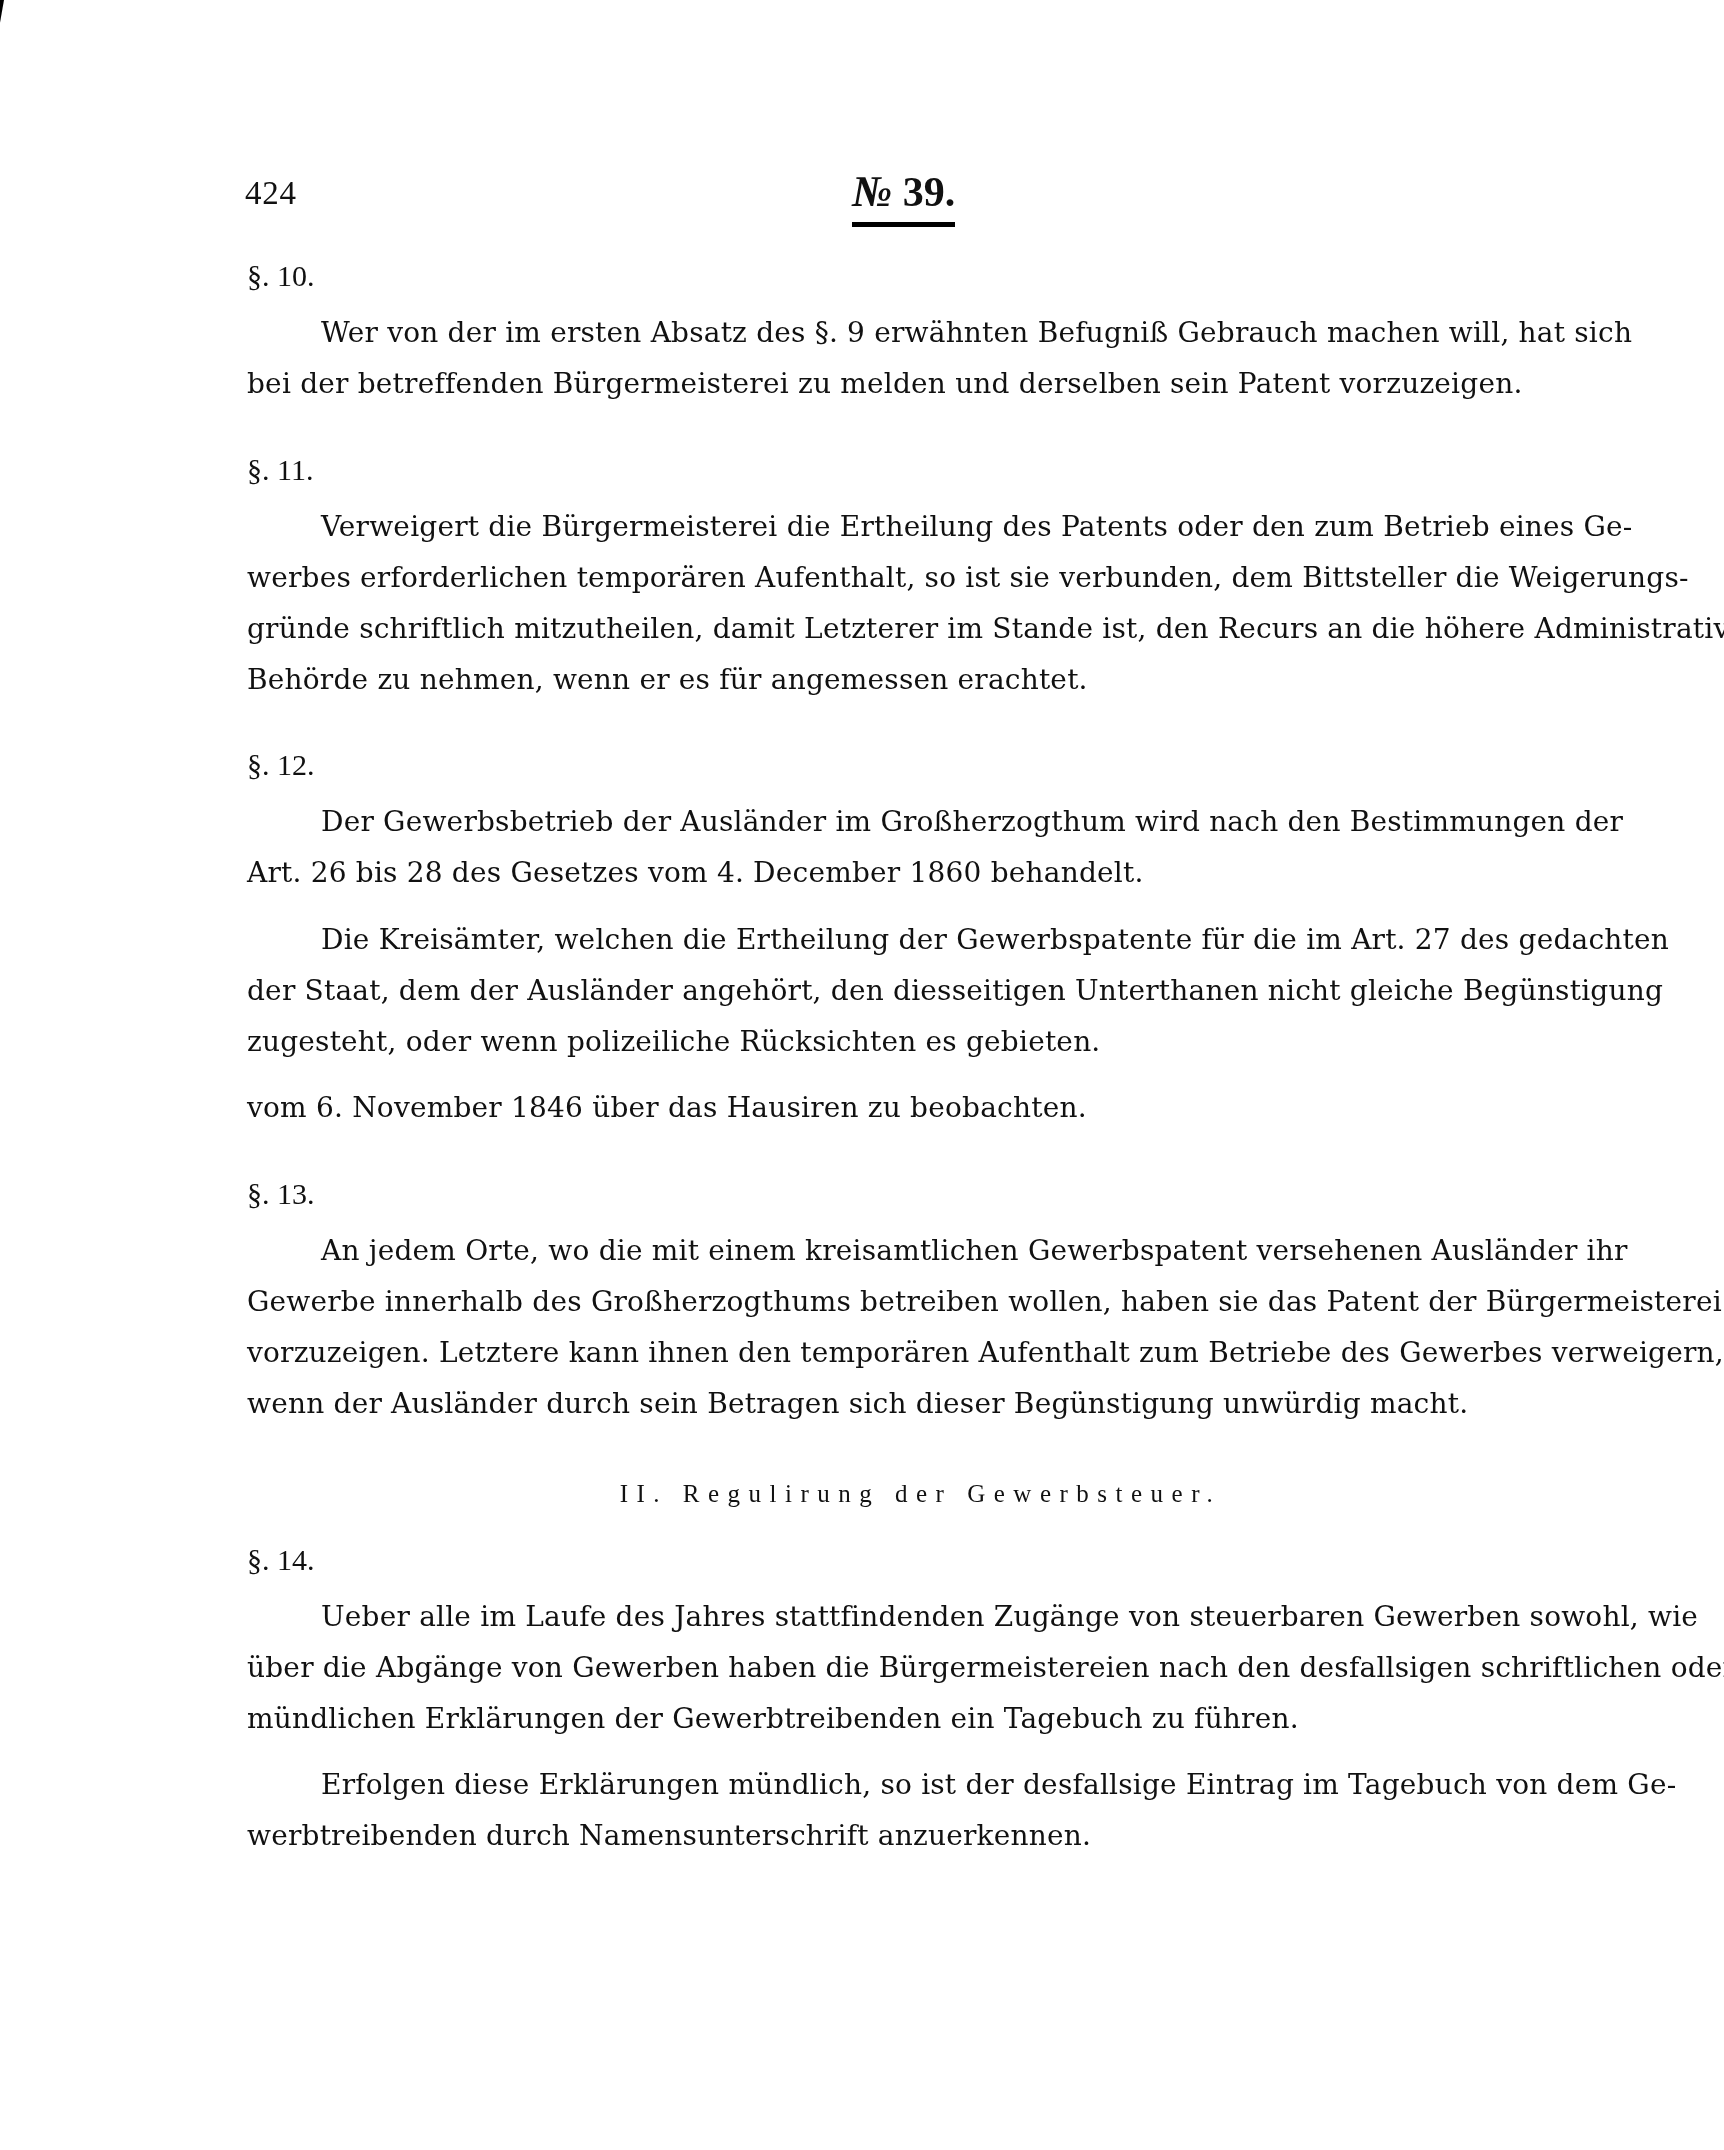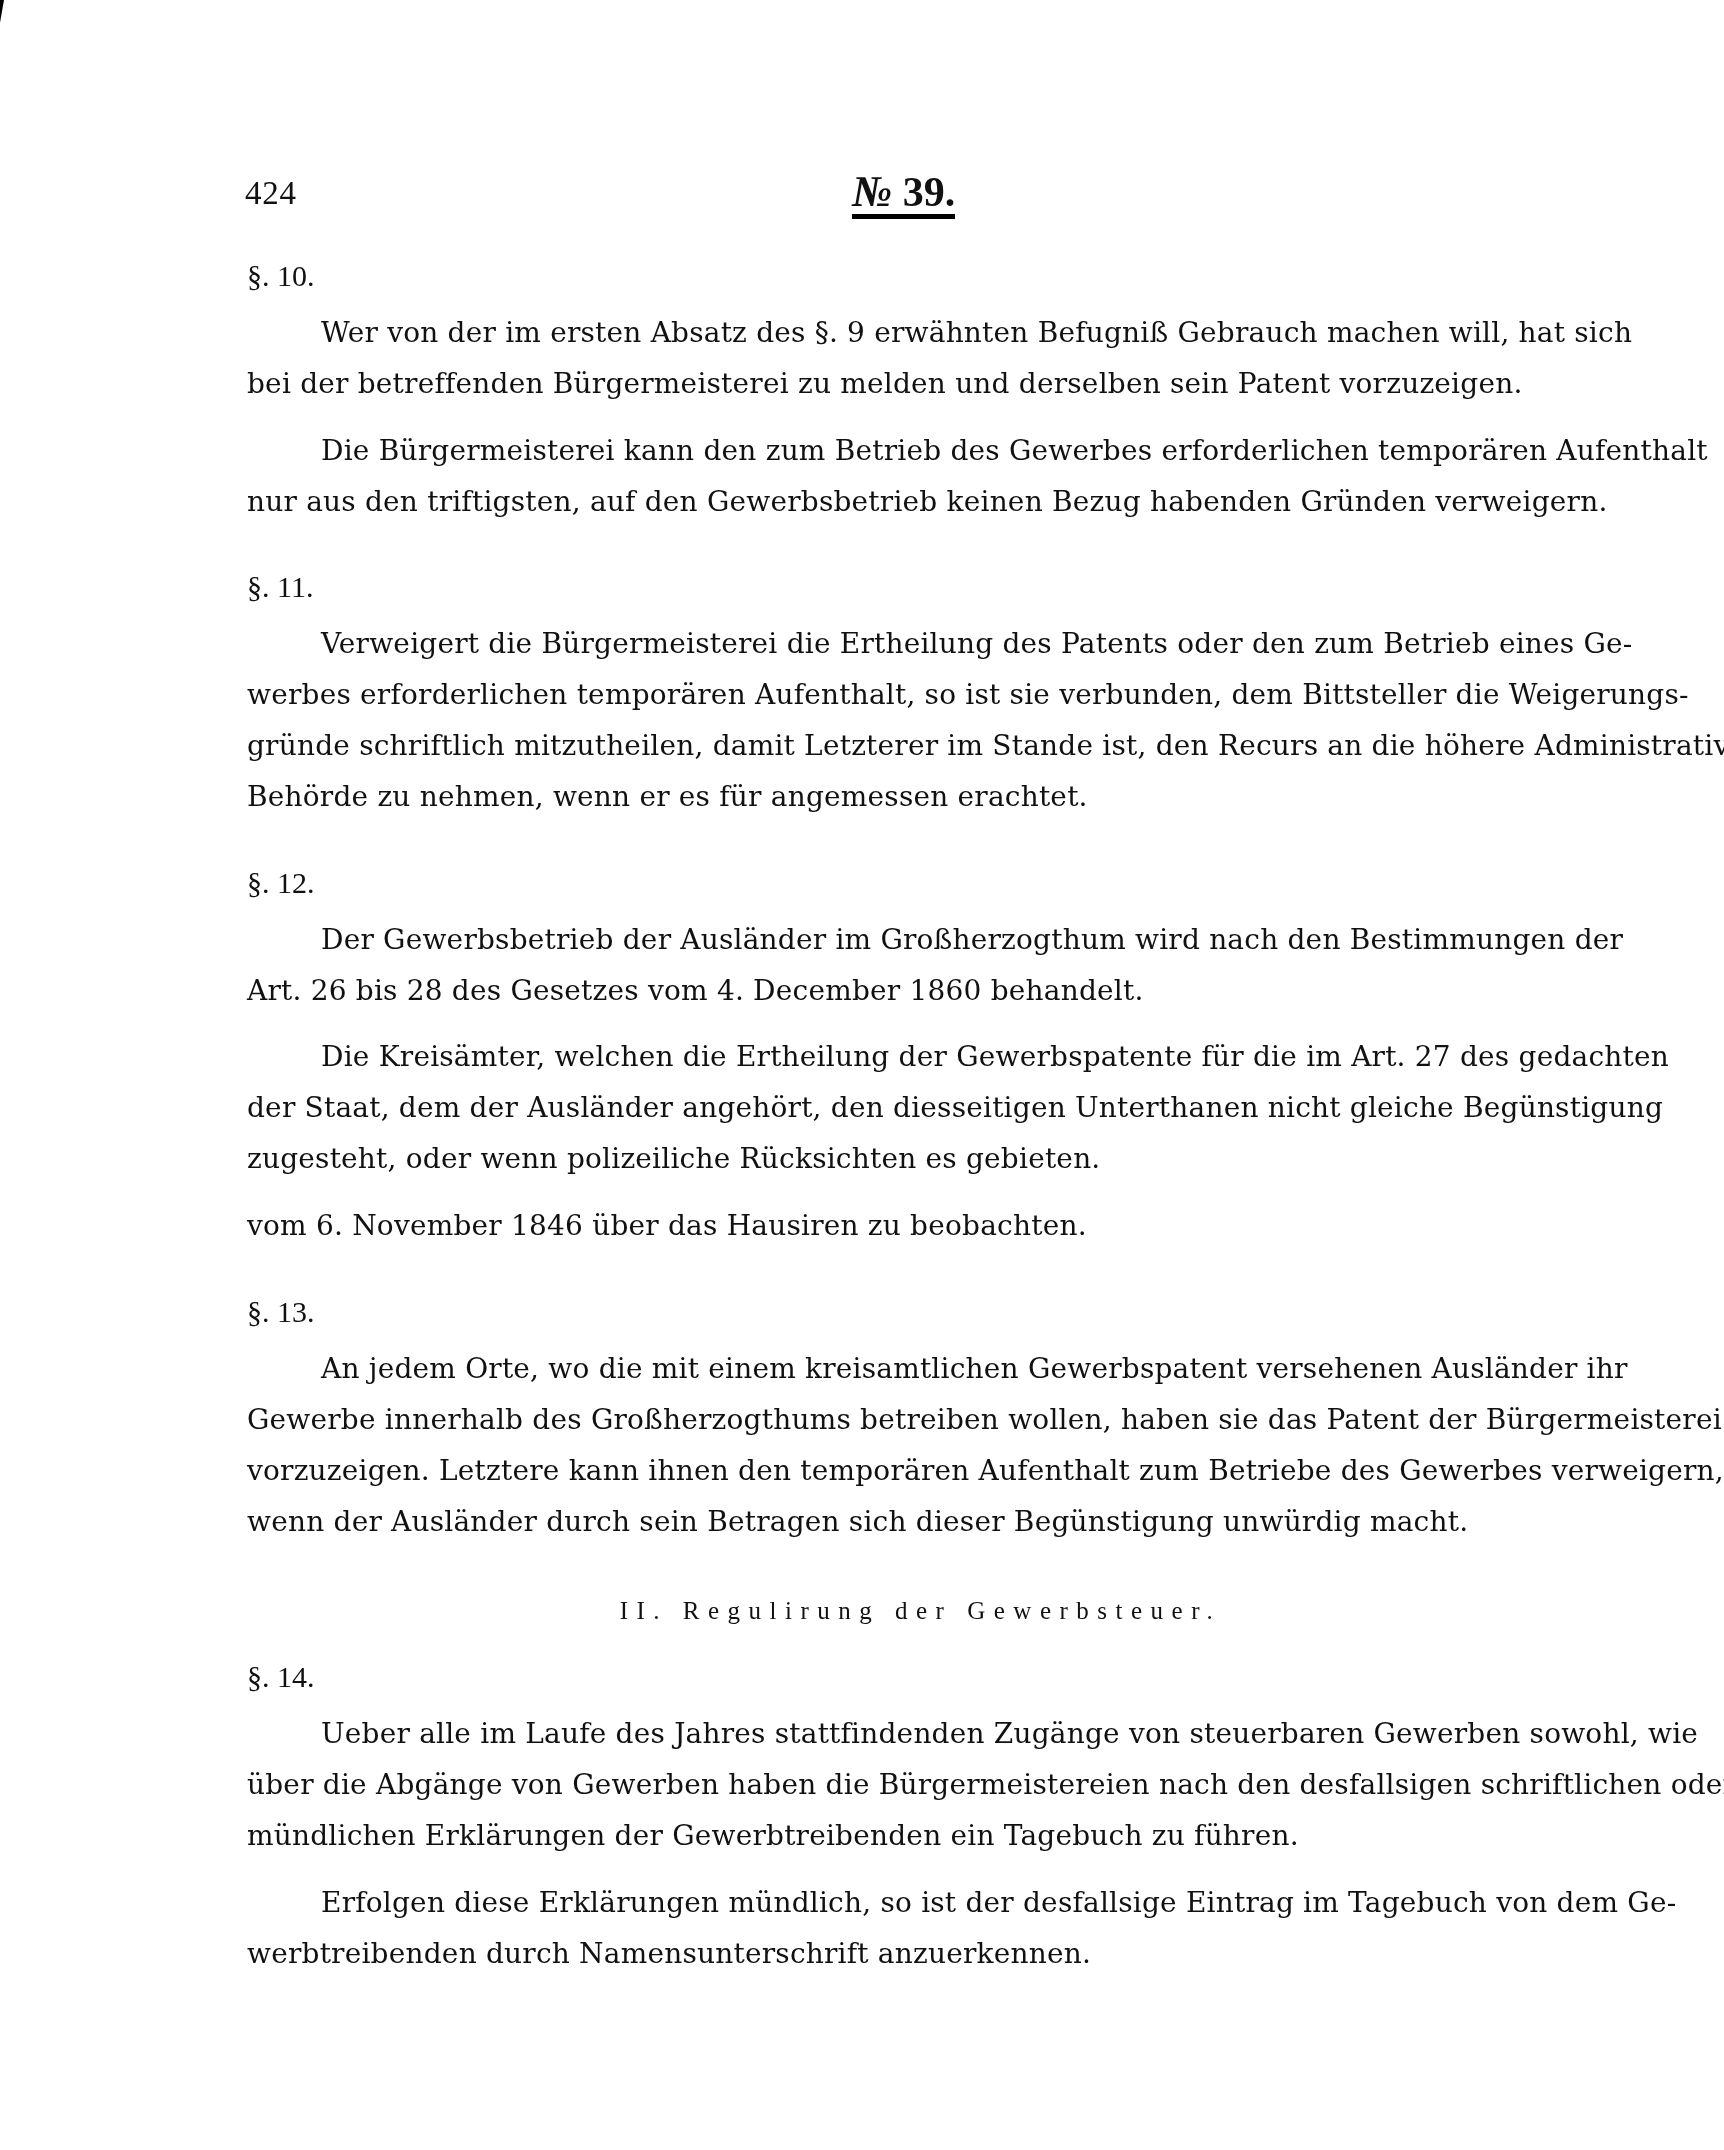--- a/index.html
+++ b/index.html
@@ -12,21 +12,21 @@
       background: #000; transform: skewX(-10deg); transform-origin: top left;
     }
     .page-number {
       position: absolute; left: 245px; top: 175px;
       font-family: "Liberation Serif", serif; font-size: 33px; font-weight: normal;
       letter-spacing: 0.7px;
     }
     .issue-number {
       position: absolute; left: 852px; top: 170px;
       font-family: "Liberation Serif", serif; font-size: 42px; font-weight: bold;
-      border-bottom: 5px solid #000; padding-bottom: 0; line-height: 1;
+      border-bottom: 5px solid #000; padding-bottom: 8px; line-height: 1;
     }
     .issue-number .no { font-style: italic; font-size: 44px; }
     .content {
       position: absolute; left: 247px; top: 251px; width: 1347px;
     }
     .section-title {
       text-align: left; font-family: "Liberation Serif", serif;
       font-size: 30px; margin: 0; height: 49px; line-height: 49px;
     }
     .chapter-heading {
@@ -58,24 +58,20 @@
 </div>
 
 <div class="content">
 
   <div>
     <div class="section-title">§. 10.</div>
     <div class="gap-s"></div>
     <div class="para">
       <span class="line indent">Wer von der im ersten Absatz des §. 9 erwähnten Befugniß Gebrauch machen will, hat sich</span>
       <span class="line last">bei der betreffenden Bürgermeisterei zu melden und derselben sein Patent vorzuzeigen.</span>
-    </div>
-    <div class="para">
-      <span class="line indent">Die Bürgermeisterei kann den zum Betrieb des Gewerbes erforderlichen temporären Aufenthalt</span>
-      <span class="line last">nur aus den triftigsten, auf den Gewerbsbetrieb keinen Bezug habenden Gründen verweigern.</span>
     </div>
   </div>
   <div class="gap-m"></div>
 
   <div>
     <div class="section-title">§. 11.</div>
     <div class="gap-s"></div>
     <div class="para">
       <span class="line indent">Verweigert die Bürgermeisterei die Ertheilung des Patents oder den zum Betrieb eines Ge-</span>
       <span class="line">werbes erforderlichen temporären Aufenthalt, so ist sie verbunden, dem Bittsteller die Weigerungs-</span>

